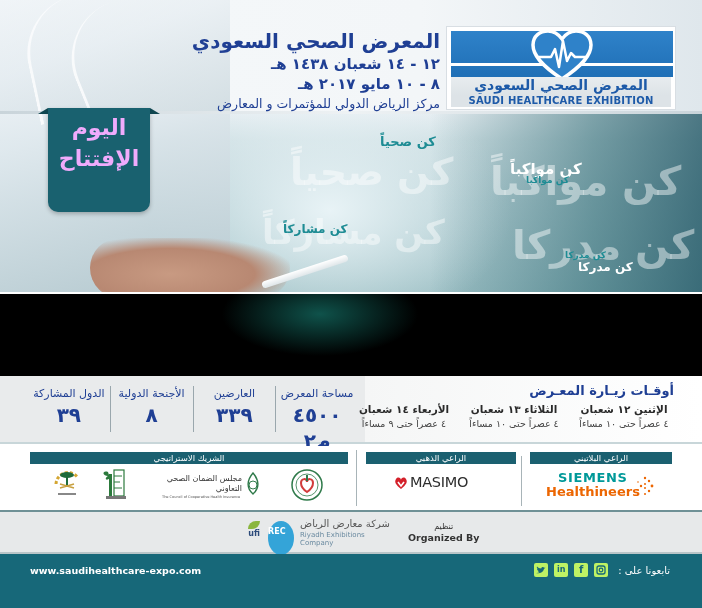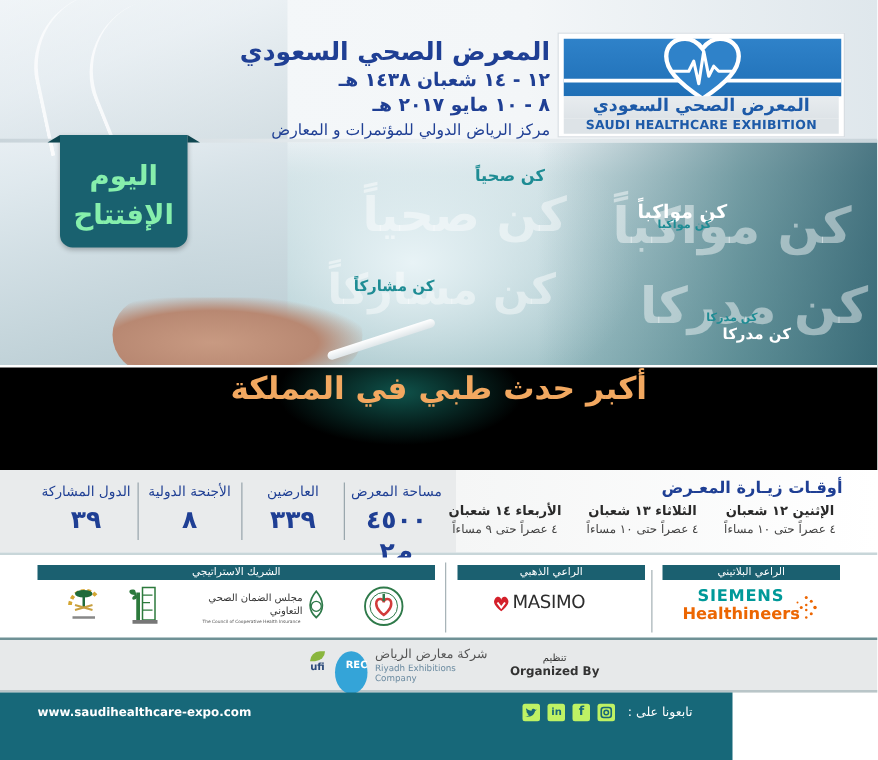--- a/index.html
+++ b/index.html
@@ -77,25 +77,25 @@
     background: linear-gradient(180deg, #e8ecef, #dde3e7);
   }
   .logo-en {
     position: absolute; left: 4px; right: 4px; top: 68px; height: 12px;
     text-align: center; font-weight: bold; font-size: 10px; line-height: 12px; color: #1d5aa8;
     background: #dde3e7; letter-spacing: 0.2px;
   }
 
   
   .opening-badge {
-    position: absolute; left: 48px; top: 108px; width: 102px; height: 90px;
+    position: absolute; left: 48px; top: 108px; width: 102px; height: 104px;
     background: #19616f; border-radius: 0 0 10px 10px;
     box-shadow: 0 2px 4px rgba(0,0,0,0.25);
-    direction: rtl; text-align: center; color: #86efac;
-    font-weight: bold; font-size: 22px; line-height: 31px; padding-top: 18px;
+    direction: rtl; text-align: center; color: #f0abfc;
+    font-weight: bold; font-size: 22px; line-height: 31px; padding-top: 4px;
   }
   .opening-badge::before {
     content: ""; position: absolute; left: -10px; top: 0; border-right: 10px solid #0f4650; border-top: 6px solid transparent;
   }
   .opening-badge::after {
     content: ""; position: absolute; right: -10px; top: 0; border-left: 10px solid #0f4650; border-top: 6px solid transparent;
   }
 
   
   .slogan { position: absolute; direction: rtl; font-weight: bold; white-space: nowrap; }
@@ -159,31 +159,31 @@
   
   .organizer {
     position: absolute; left: 0; top: 512px; width: 702px; height: 42px;
     background: #e7e9ea; border-bottom: 2px solid #b9c5c8;
   }
   .org-by { position: absolute; left: 408px; top: 10px; text-align: center; }
   .org-by-ar { font-size: 8px; color: #333; line-height: 10px; direction: rtl; }
   .org-by-en { font-weight: bold; font-size: 9.5px; color: #333; line-height: 12px; }
   .rec-circle {
     position: absolute; left: 268px; top: 521px; width: 26px; height: 34px; border-radius: 50%;
-    background: #34a4d8; color: #fff; font-weight: bold; font-size: 8px; line-height: 22px; text-align: right;
+    background: #34a4d8; color: #fff; font-weight: bold; font-size: 8px; line-height: 22px; text-align: left;
   }
   .rec-ar { position: absolute; left: 300px; top: 518px; font-size: 10px; color: #555; direction: rtl; width: 90px; text-align: center; }
   .rec-en { position: absolute; left: 300px; top: 531px; font-size: 7px; color: #6a8aa0; width: 90px; }
   .ufi { position: absolute; left: 246px; top: 521px; width: 16px; text-align: center; }
   .ufi-leaf { width: 12px; height: 8px; margin: 0 auto; border-radius: 8px 0 8px 0; background: #8ab63e; }
   .ufi-text { font-weight: bold; font-size: 8px; color: #2c4a7a; line-height: 10px; }
 
   
   .footer {
-    position: absolute; left: 0; top: 554px; width: 586px; height: 54px; background: #176879;
+    position: absolute; left: 0; top: 554px; width: 702px; height: 54px; background: #176879;
   }
   .footer-url { position: absolute; left: 30px; top: 11px; color: #ffffff; font-weight: bold; font-size: 9.5px; }
   .follow { position: absolute; right: 32px; top: 9px; display: flex; direction: rtl; align-items: center; gap: 6px; }
   .follow-label { color: #ffffff; font-size: 10px; margin-left: 4px; }
   .social {
     width: 14px; height: 14px; background: #bef264; border-radius: 2px;
     color: #176879; font-weight: bold; font-size: 10px; line-height: 14px; text-align: center;
     font-family: "DejaVu Sans", sans-serif;
   }
   .social svg { display: block; }
@@ -234,21 +234,20 @@
     <div class="logo-en">SAUDI HEALTHCARE EXHIBITION</div>
   </div>
 
   <div class="opening-badge">
     <div>اليوم</div>
     <div>الإفتتاح</div>
   </div>
 </div>
 
 <div class="invite">
-  <div class="invite-line2">أكبر حدث طبي في المملكة</div>
 </div>
 
 <div class="stats">
   <div class="stat-group">
     <div class="stat">
       <div class="stat-label">مساحة المعرض</div>
       <div class="stat-value">٤٥٠٠ م٢</div>
     </div>
     <div class="stat">
       <div class="stat-label">العارضين</div>

